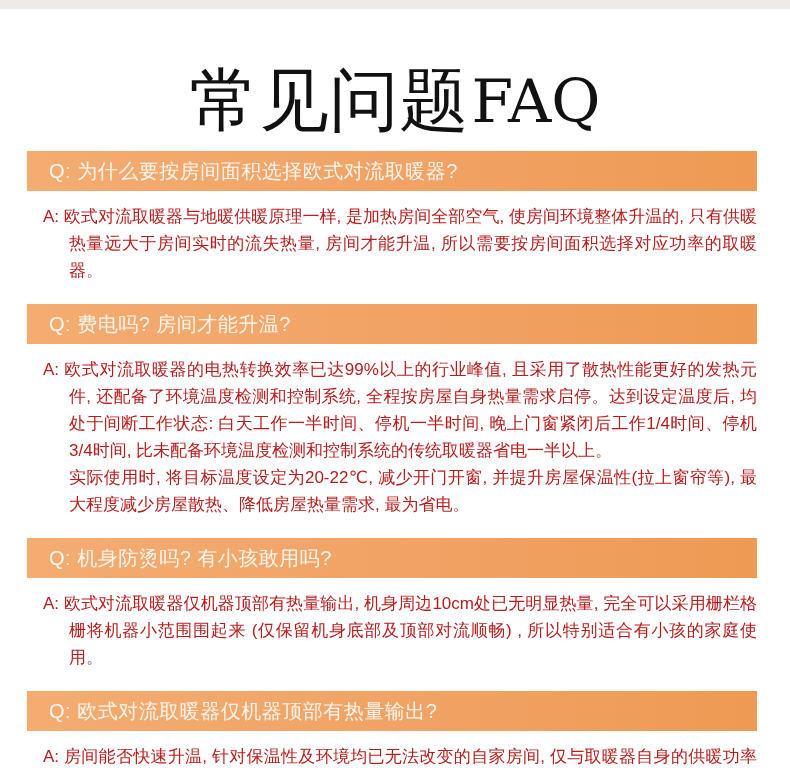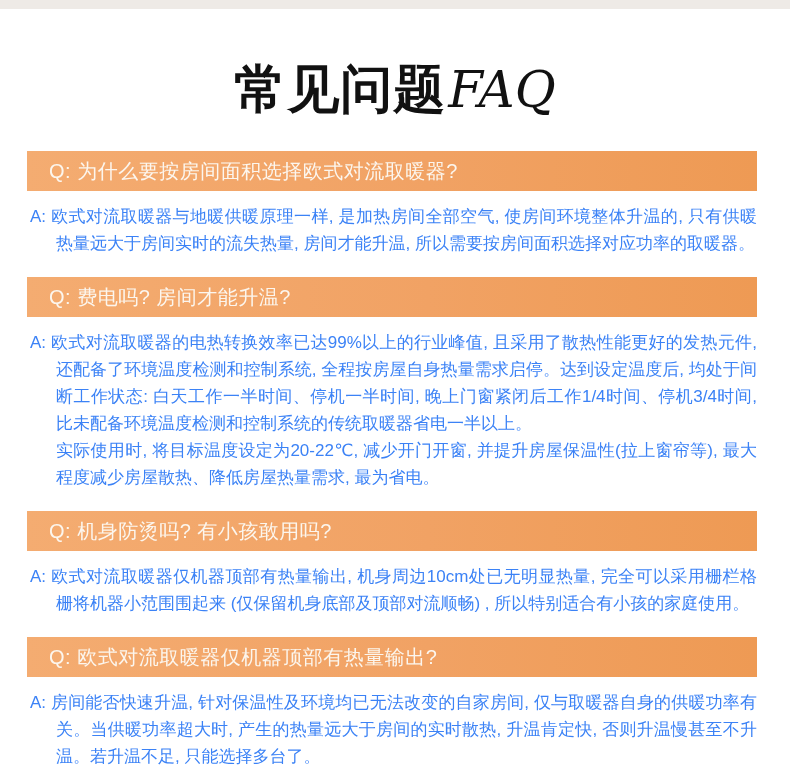--- a/index.html
+++ b/index.html
@@ -23,52 +23,51 @@
   .title-row {
     margin-top: 46px;
     height: 70px;
     text-align: center;
     white-space: nowrap;
     color: #111111;
   }
   .title-cn {
     display: inline-block;
     vertical-align: middle;
-    font-size: 52px;
-    font-weight: 700;
+    font-size: 69px;
+    font-weight: 400;
     letter-spacing: 1px;
     font-family: "Liberation Sans", "DejaVu Sans", sans-serif;
   }
   .title-faq {
     display: inline-block;
     vertical-align: middle;
-    font-size: 50px;
-    font-style: italic;
+    font-size: 60px;
     font-weight: 500;
     margin-left: 2px;
     font-family: "DejaVu Serif", "Liberation Serif", serif;
   }
   .content {
     margin: 26px 33px 0 27px; 
   }
   .q-bar {
     height: 40px;
     line-height: 40px;
     background: linear-gradient(90deg, #f4ac71 0%, #f1a264 55%, #ee9a54 100%);
     color: #fcf6ee;
     font-size: 20px;
     font-weight: normal;
     padding-left: 22px;
     box-sizing: border-box;
     letter-spacing: 0.5px;
     overflow: hidden;
   }
   .answer {
-    margin: 12px 0 20px 3px;
-    color: #3b82f6;
+    margin: 12px 0 20px 16px;
+    color: #b91c1c;
     font-size: 17px;
     line-height: 27px;
     text-align: justify;
     
     padding-left: 26px;
     text-indent: -26px;
     white-space: pre-line;
   }
 </style>
 </head>

